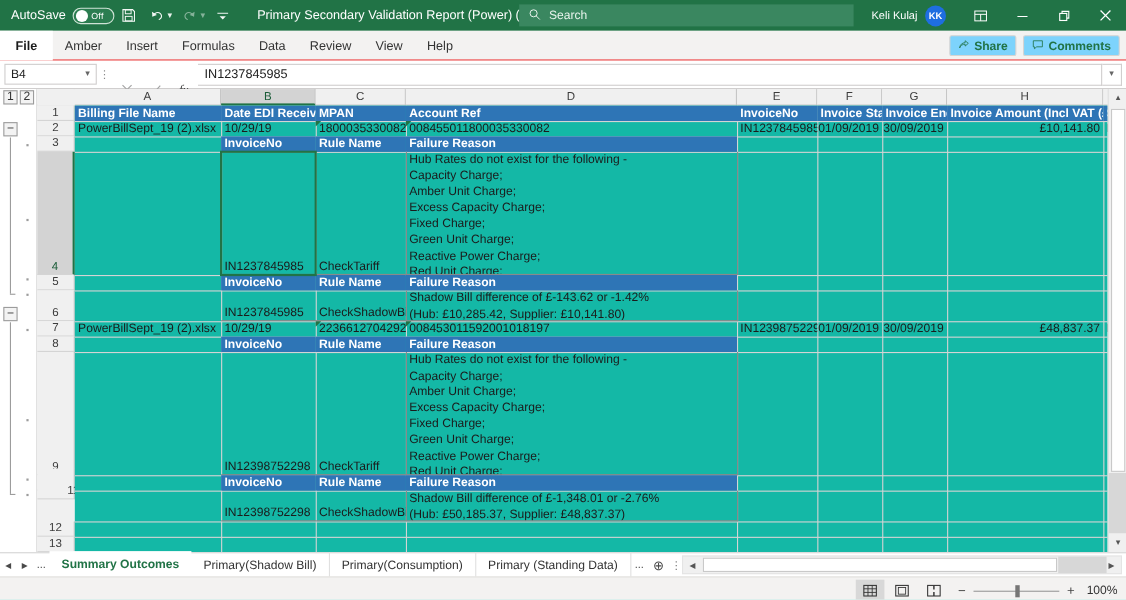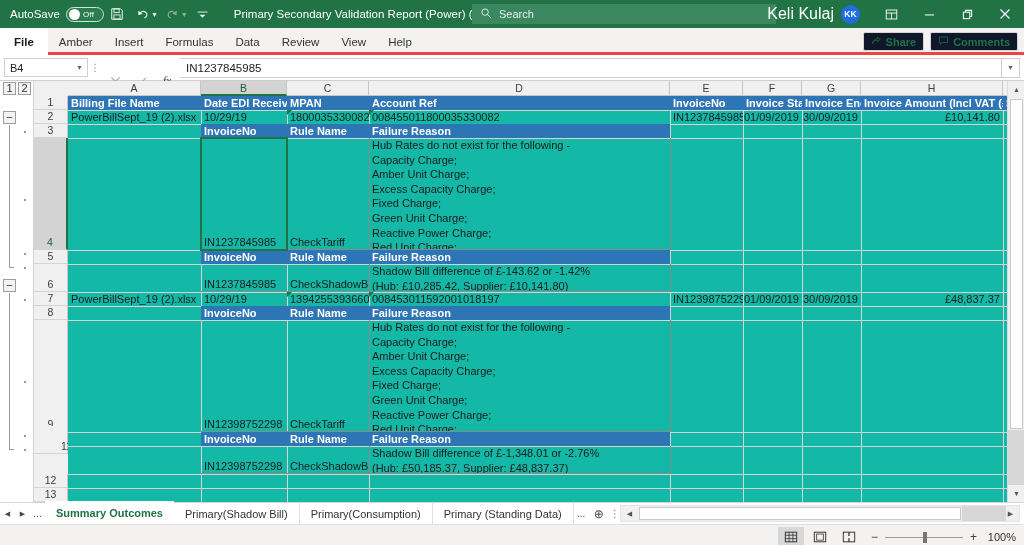--- a/index.html
+++ b/index.html
@@ -52,58 +52,58 @@
     width: 304px; height: 20px;
     background: #3a8760;
     display: flex; align-items: center; gap: 7px;
     padding-left: 8px;
     font-size: 11px; color: #e8f3ec;
   }
   #tb-right {
     position: absolute; right: 0; top: 0; height: 28px;
     display: flex; align-items: center;
   }
-  #username { font-size: 16px; margin-right: 7px; white-space: nowrap; }
+  #username { font-size: 10px; margin-right: 7px; white-space: nowrap; }
   #avatar {
     width: 19px; height: 19px; border-radius: 50%;
     background: #1e6ee0; color: #fff;
     font-size: 8.5px; font-weight: bold;
     display: flex; align-items: center; justify-content: center;
     margin-right: 12px;
   }
   .wbtn {
     width: 38px; height: 28px;
     display: flex; align-items: center; justify-content: center;
     color: #fff; font-size: 12px;
   }
 
   
   #ribbon {
     height: 27px; width: 1024px;
     background: #f3f2f1;
-    border-bottom: 3px solid #ef4444;
+    border-bottom: 1px solid #ef4444;
     display: flex; align-items: stretch;
     position: relative;
   }
   .rtab {
     padding: 0 11px; height: 27px;
     display: flex; align-items: center;
     font-size: 11.5px; color: #333; white-space: nowrap;
   }
   .rtab.file {
     font-weight: bold; color: #1b1b1b; padding: 0 14px;
     background: #ffffff;
   }
   #ribbon-right {
     position: absolute; right: 6px; top: 0; height: 27px;
     display: flex; align-items: center; gap: 6px;
   }
   .rbtn {
     display: flex; align-items: center; gap: 4px;
-    border: 1px solid #d6d4d2; background: #0f172a;
+    border: 1px solid #d6d4d2; background: #7dd3fc;
     height: 19px; padding: 0 7px;
     font-size: 11px; color: #217346; font-weight: bold;
     border-radius: 2px;
   }
 
   
   #fbar {
     height: 26px; width: 1024px;
     background: #ffffff;
     border-bottom: 1px solid #d0cece;
@@ -603,21 +603,21 @@
     <div class="cell bot" style="left:133px; top:168px; width:86px;  height:28px;">IN1237845985</div>
     <div class="cell bot" style="left:219px; top:168px; width:82px;  height:28px;">CheckShadowBill</div>
     <div class="cell" style="left:301px; top:168px; width:301px; height:28px;">Shadow Bill difference of £-143.62 or -1.42%
 (Hub: £10,285.42, Supplier: £10,141.80)</div>
     <div class="bline-h" style="left:133px; top:195px; width:470px;"></div>
     <div class="bline-v" style="left:301px; top:168px; height:28px;"></div>
     <div class="bline-v" style="left:602px; top:168px; height:28px;"></div>
 
     <div class="cell" style="left:0px;   top:196px; width:133px; height:14px;">PowerBillSept_19 (2).xlsx</div>
     <div class="cell" style="left:133px; top:196px; width:86px;  height:14px;">10/29/19</div>
-    <div class="cell" style="left:219px; top:196px; width:82px;  height:14px;">1394255393660</div>
+    <div class="cell" style="left:219px; top:196px; width:82px;  height:14px;">2236612704292</div>
     <div class="cell" style="left:301px; top:196px; width:301px; height:14px;">008453011592001018197</div>
     <div class="cell" style="left:602px; top:196px; width:73px;  height:14px;">IN12398752298</div>
     <div class="cell right" style="left:675px; top:196px; width:59px; height:14px;">01/09/2019</div>
     <div class="cell right" style="left:734px; top:196px; width:59px; height:14px;">30/09/2019</div>
     <div class="cell right" style="left:793px; top:196px; width:142px;height:14px;">£48,837.37</div>
     <div class="cell" style="left:935px; top:196px; width:48px;  height:14px;">Dispute</div>
     <div class="cmtmark" style="left:219px; top:196px;"></div>
     <div class="cmtmark" style="left:301px; top:196px;"></div>
 
     <div class="cell hdrblue" style="left:133px; top:210px; width:86px;  height:14px;">InvoiceNo</div>

